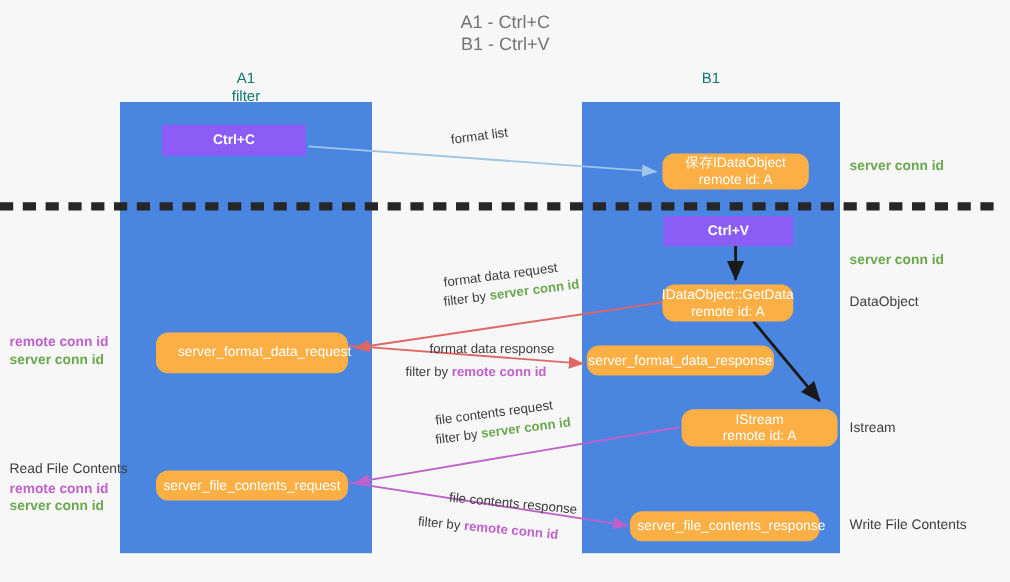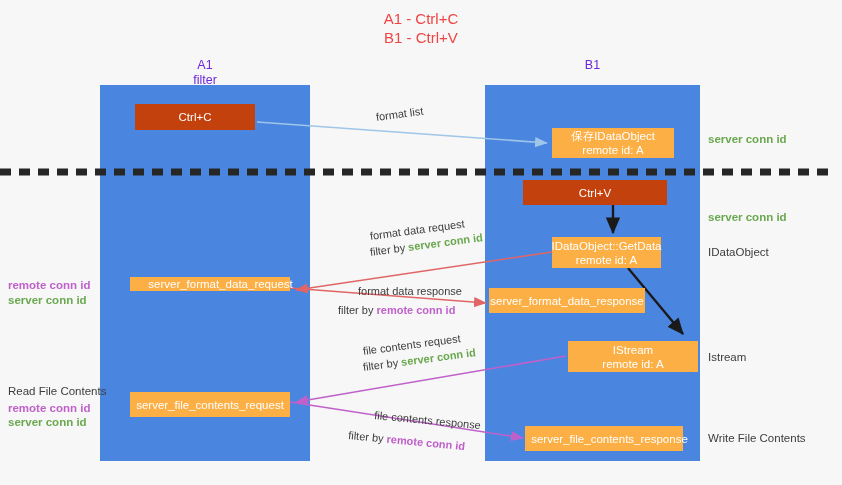--- a/index.html
+++ b/index.html
@@ -30,29 +30,29 @@
   }
   
   .title-block {
     position: absolute;
     left: 0;
     top: 9px;
     width: 842px;
     text-align: center;
     font-size: 15px;
     line-height: 19px;
-    color: #ef4444;
+    color: #737373;
   }
   
   .col-head {
     position: absolute;
     text-align: center;
     font-size: 12.5px;
     line-height: 14.5px;
-    color: #6d28d9;
+    color: #0f766e;
   }
   .col-head .ch-name { display: block; }
   .col-head .ch-sub  { display: block; }
   
   .lane {
     position: absolute;
     background: #4a86e0;
   }
   #lane-a1 { left: 100px; top: 85px; width: 210px; height: 376px; }
   #lane-b1 { left: 485px; top: 85px; width: 215px; height: 376px; }
@@ -63,22 +63,22 @@
     display: flex;
     flex-direction: column;
     align-items: center;
     justify-content: center;
     text-align: center;
     color: #ffffff;
     font-size: 11.5px;
     line-height: 14px;
     padding: 2px 6px;
   }
-  .box.green  { background: #c2410c; }
-  .box.orange { background: #fcaf45; }
+  .box.green  { background: #8b5cf6; font-weight: bold; }
+  .box.orange { background: #fcaf45; border-radius: 10px; }
   .box .l2 { display: block; }
   
   .side-label {
     position: absolute;
     font-size: 11.5px;
     line-height: 14px;
     white-space: nowrap;
   }
   .side-label.grey  { color: #3c3c3c; }
   .green-txt  { color: #6aa84f; font-weight: bold; }
@@ -153,34 +153,34 @@
 
     <line x1="566" y1="356" x2="296" y2="402" stroke="#c061cb" stroke-width="1.6" marker-end="url(#ah-mag)"></line>
 
     <line x1="290" y1="402" x2="523" y2="438" stroke="#c061cb" stroke-width="1.6" marker-end="url(#ah-mag)"></line>
   </svg>
 
   <div class="box green" style="left:135px; top:104px; width:120px; height:26px;">
     <span>Ctrl+C</span>
   </div>
 
-  <div class="box orange" style="left:130px; top:277px; width:160px; height:14px;padding-left:27px;">
+  <div class="box orange" style="left:130px; top:277px; width:160px; height:34px;padding-left:27px;">
     <span>server_format_data_request</span>
   </div>
 
   <div class="box orange" style="left:130px; top:392px; width:160px; height:25px;">
     <span>server_file_contents_request</span>
   </div>
 
   <div class="box orange" style="left:552px; top:128px; width:122px; height:30px;">
     <span>保存IDataObject</span>
     <span class="l2">remote id: A</span>
   </div>
 
-  <div class="box green" style="left:523px; top:180px; width:144px; height:25px;">
+  <div class="box green" style="left:553px; top:180px; width:108px; height:25px;">
     <span>Ctrl+V</span>
   </div>
 
   <div class="box orange" style="left:552px; top:237px; width:109px; height:31px;">
     <span>IDataObject::GetData</span>
     <span class="l2">remote id: A</span>
   </div>
 
   <div class="box orange" style="left:489px; top:288px; width:156px; height:25px;justify-content:center;">
     <span>server_format_data_response</span>
@@ -222,21 +222,21 @@
 
   <div class="edge-note" style="left:375px; top:408px;">
     <span class="line rot-down">file contents response</span>
     <span class="line rot-down" style="margin-top:5px; margin-left:-26px;">
       <span>filter by </span><span class="purple-txt">remote conn id</span>
     </span>
   </div>
 
   <div class="side-label green-txt" style="left:708px; top:132px;">server conn id</div>
   <div class="side-label green-txt" style="left:708px; top:210px;">server conn id</div>
-  <div class="side-label grey" style="left:708px; top:245px;">IDataObject</div>
+  <div class="side-label grey" style="left:708px; top:245px;">DataObject</div>
   <div class="side-label grey" style="left:708px; top:350px;">Istream</div>
   <div class="side-label grey" style="left:708px; top:431px;">Write File Contents</div>
 
   <div class="left-group" style="left:8px; top:278px;">
     <div class="purple-txt">remote conn id</div>
     <div class="green-txt">server conn id</div>
   </div>
 
   <div class="left-group" style="left:8px; top:384px;">
     <div class="grey" style="color:#3c3c3c;">Read File Contents</div>

